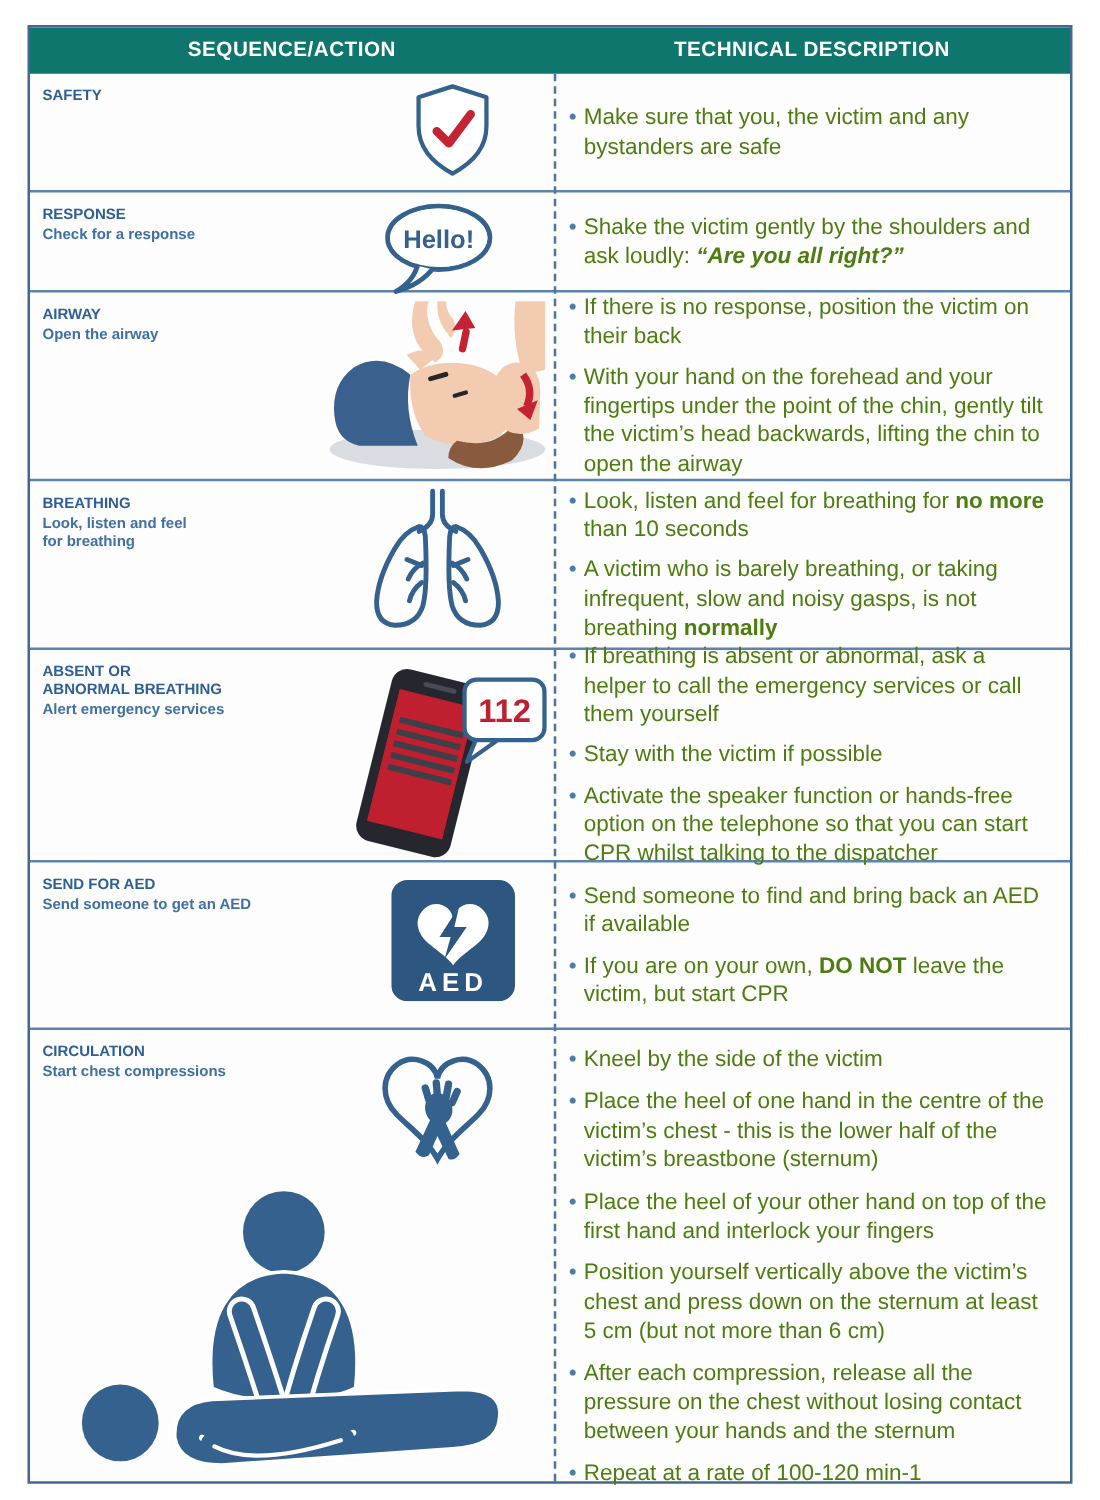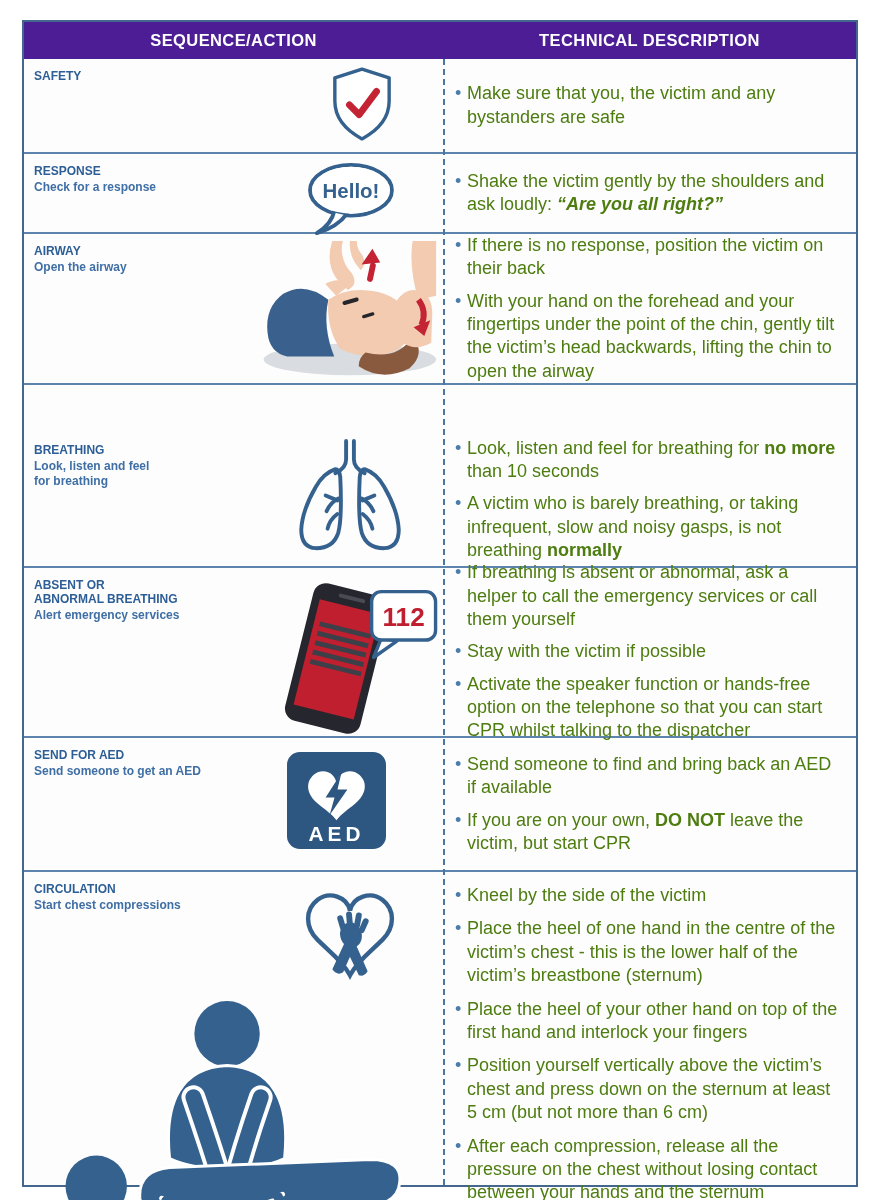--- a/index.html
+++ b/index.html
@@ -4,33 +4,33 @@
 <style>
   html,body{margin:0;padding:0;}
   body{
     width:880px;height:1200px;background:#ffffff;
     font-family:"Liberation Sans",sans-serif;position:relative;overflow:hidden;
   }
   .poster{
     position:absolute;left:22px;top:20px;width:836px;height:1167px;
     box-sizing:border-box;border:2px solid #44678f;background:#fdfdfd;
   }
-  .thead{display:flex;height:37px;background:#4c1d95;}
+  .thead{display:flex;height:37px;background:#0f766e;}
   .th{
     color:#ffffff;font-weight:bold;font-size:16.5px;letter-spacing:.4px;
     display:flex;align-items:center;justify-content:center;
   }
   .th-left{width:419px;}
   .th-right{flex:1;}
   .row{display:flex;border-bottom:2px solid #5d84ad;box-sizing:border-box;}
   .row:last-child{border-bottom:none;}
   .row-safety{height:95px;}
   .row-response{height:80px;}
   .row-airway{height:151px;}
-  .row-breathing{height:135px;margin-top:48px;}
+  .row-breathing{height:135px;}
   .row-absent{height:170px;}
   .row-aed{height:134px;}
   .row-circulation{height:361px;}
   .cell{box-sizing:border-box;}
   .cell-left{width:419px;position:relative;padding:10px 0 0 10px;}
   .cell-right{
     flex:1;padding:8px 14px 8px 12px;display:flex;flex-direction:column;justify-content:center;
   }
   .row-circulation .cell-right{justify-content:flex-start;padding-top:12px;}
   .title{
@@ -44,21 +44,21 @@
     position:relative;padding-left:12px;font-size:18px;line-height:1.3;color:#4d7c0f;
   }
   ul.bullets li::before{content:"\2022";position:absolute;left:0;top:0;color:#4a7cac;}
   .row-circulation ul.bullets{gap:10px;}
   .icon{position:absolute;}
   .icon-safety{left:306px;top:6px;}
   .icon-response{left:280px;top:8px;}
   .icon-airway{left:224px;top:3px;}
   .icon-breathing{left:264px;top:5px;}
   .icon-absent{left:250px;top:12px;}
-  .icon-aed{left:263px;top:14px;text-align:right;}
+  .icon-aed{left:289px;top:14px;text-align:right;}
   .icon-circulation{left:272px;top:13px;}
   .cpr-extra{position:absolute;left:22px;top:126px;}
   .col-divider{
     position:absolute;left:419px;top:37px;bottom:0;width:0;
     border-left:2px dashed #4b76a4;
   }
   svg text{font-family:"Liberation Sans",sans-serif;}
 </style>
 </head>
 <body>

